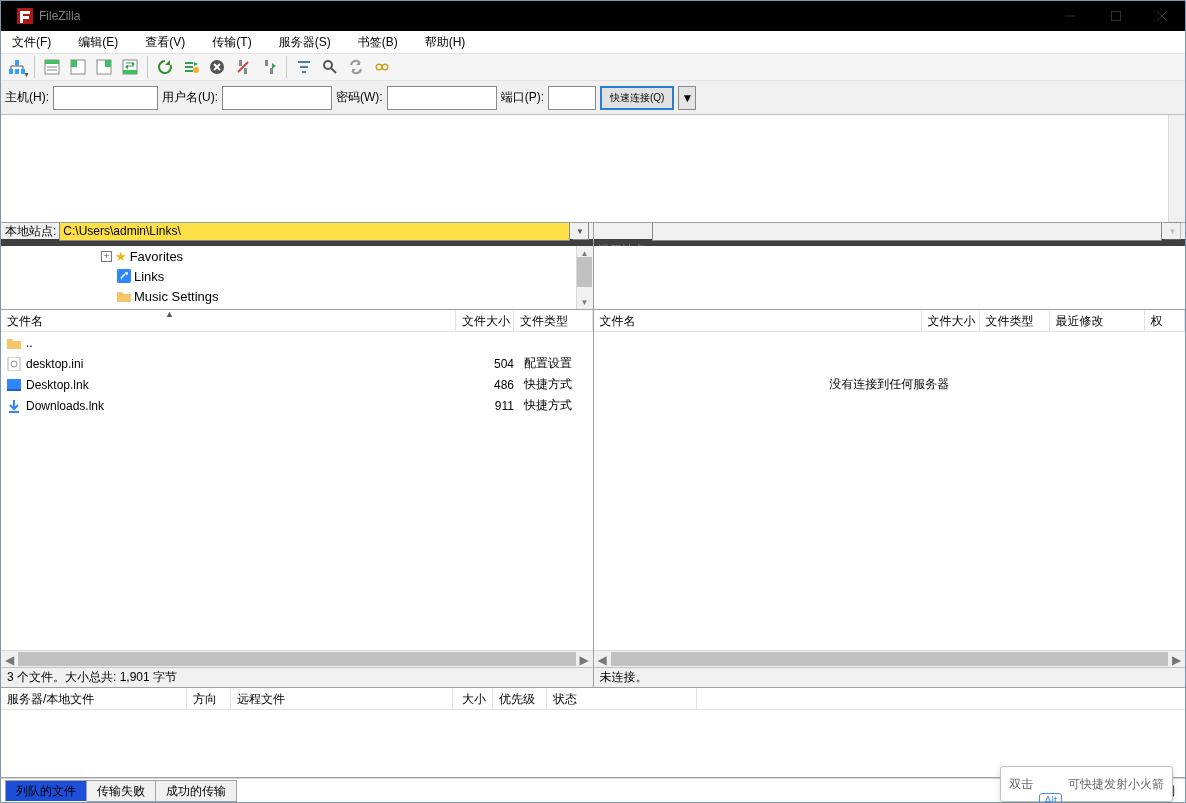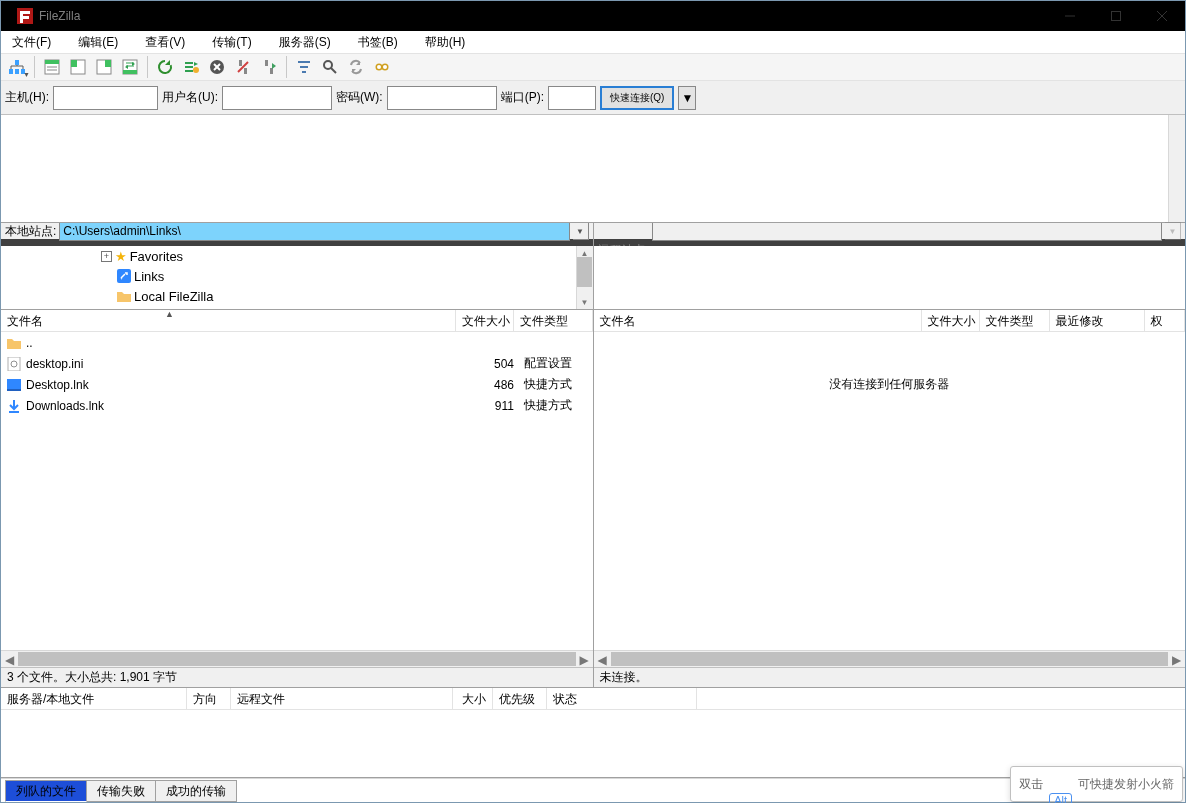--- a/index.html
+++ b/index.html
@@ -20,21 +20,21 @@
   .quickbar input[type=text], .quickbar input[type=password] { border:1px solid #888; height:24px; padding:0 3px; background:#fff; font-size:12px; }
   .qc-btn { height:24px; border:2px solid #297ed4; background:#e1e1e1; padding:0 8px; font-size:10px; }
   .qc-dd { width:18px; height:24px; border:1px solid #888; background:#e4e4e4; display:flex; align-items:center; justify-content:center; }
   .log { flex:0 0 108px; border-bottom:1px solid #a0a0a0; background:#fff; position:relative; }
   .log .vscroll { position:absolute; right:0; top:0; bottom:0; width:17px; background:#f0f0f0; border-left:1px solid #d8d8d8; }
   .midrow { display:flex; height:86px; }
   .site-pane { flex:1; display:flex; flex-direction:column; border-right:1px solid #a0a0a0; }
   .site-pane:last-child { border-right:none; }
   .site-head { height:23px; background:#f0f0f0; border-bottom:7px solid #404040; display:flex; align-items:center; padding:0 4px; gap:3px; }
   .site-head .lbl { white-space:nowrap; }
-  .path-input { flex:1; height:19px; border:1px solid #888; padding:0 3px; background:#7dd3fc; font-size:12px; }
+  .path-input { flex:1; height:19px; border:1px solid #888; padding:0 3px; background:#fde047; font-size:12px; }
   .path-input.disabled { background:#f0f0f0; color:#888; }
   .dd-arrow { width:16px; height:18px; display:flex; align-items:center; justify-content:center; border:1px solid #888; border-left:none; background:#f0f0f0; }
   .tree { flex:1; background:#fff; position:relative; overflow:hidden; }
   .tree .vscroll { position:absolute; right:0; top:0; bottom:0; width:17px; background:#f0f0f0; border-left:1px solid #d8d8d8; }
   .tree .thumb { position:absolute; top:11px; right:1px; width:15px; height:30px; background:#c0c0c0; }
   .tree-row { height:20px; display:flex; align-items:center; gap:3px; padding-left:100px; font-size:13px; }
   .expander { width:11px; height:11px; border:1px solid #767676; display:flex; align-items:center; justify-content:center; font-size:9px; line-height:9px; color:#555; }
   .ico-fav { color:#f4b40b; }
   .ico-link { color:#2f87ff; }
   .ico-folder { color:#f7c56a; }
@@ -56,21 +56,21 @@
   .hscroll .btn.l { left:0; } .hscroll .btn.r { right:0; }
   .hscroll .track { position:absolute; left:17px; right:17px; top:1px; bottom:1px; background:#c0c0c0; }
   .status { height:21px; background:#f0f0f0; border-top:1px solid #c0c0c0; display:flex; align-items:center; padding:0 6px; border-bottom:1px solid #a0a0a0; }
   .queue { flex:0 0 90px; display:flex; flex-direction:column; border-bottom:1px solid #a0a0a0; }
   .qcols { height:22px; background:#fff; border-bottom:1px solid #e3e3e3; display:flex; }
   .qcols .col { border-right:1px solid #e3e3e3; padding:3px 6px; }
   .tabbar { height:24px; display:flex; align-items:flex-end; background:#fff; border-top:1px solid #d8d8d8; padding:1px 4px 0 4px; gap:0; }
   .tab { height:22px; border:1px solid #a0a0a0; background:#f0f0f0; padding:2px 10px; margin-right:-1px; font-size:12px; position:relative; }
   .tab.active { background:#1d4ed8; border-bottom-color:#fff; font-weight:normal; z-index:2; }
   .tabbar .right-status { margin-left:auto; font-size:12px; padding:2px 6px; }
-  .tooltip { position:absolute; right:2px; bottom:0; height:36px; background:#fff; border:1px solid #c0c0c0; border-radius:3px; box-shadow:0 2px 6px rgba(0,0,0,0.15); display:flex; align-items:center; padding:0 8px; gap:6px; font-size:12px; color:#666; }
+  .tooltip { position:absolute; right:12px; bottom:0; height:36px; background:#fff; border:1px solid #c0c0c0; border-radius:3px; box-shadow:0 2px 6px rgba(0,0,0,0.15); display:flex; align-items:center; padding:0 8px; gap:6px; font-size:12px; color:#666; }
   .alt-key { border:1px solid #4a90f0; color:#4a90f0; border-radius:3px; padding:0 4px; font-size:11px;margin-top:32px; }
   svg { display:block; }
 </style>
 </head>
 <body>
 
 <div class="window">
 
   <div class="titlebar">
     <span class="icon-app">
@@ -263,21 +263,21 @@
               </svg>
             </span>
           <span>Links</span>
         </div>
         <div class="tree-row" style="padding-left:116px;">
           <span class="ico-folder">
               <svg width="14" height="12">
                 <path d="M0 2h5l2 2h7v8H0z" fill="#f7c56a"></path>
               </svg>
             </span>
-          <span>Local FileZilla</span>
+          <span>Music Settings</span>
         </div>
         <div class="tree-row" style="padding-left:116px;">
           <span class="ico-music">♪</span>
           <span>Music</span>
         </div>
         <div class="vscroll">
             <div style="position:absolute;top:0;left:0;right:0;height:14px;display:flex;align-items:center;justify-content:center;color:#777;font-size:8px;">▲</div>
             <div class="thumb"></div>
             <div style="position:absolute;bottom:0;left:0;right:0;height:14px;display:flex;align-items:center;justify-content:center;color:#777;font-size:8px;">▼</div>
           </div>

